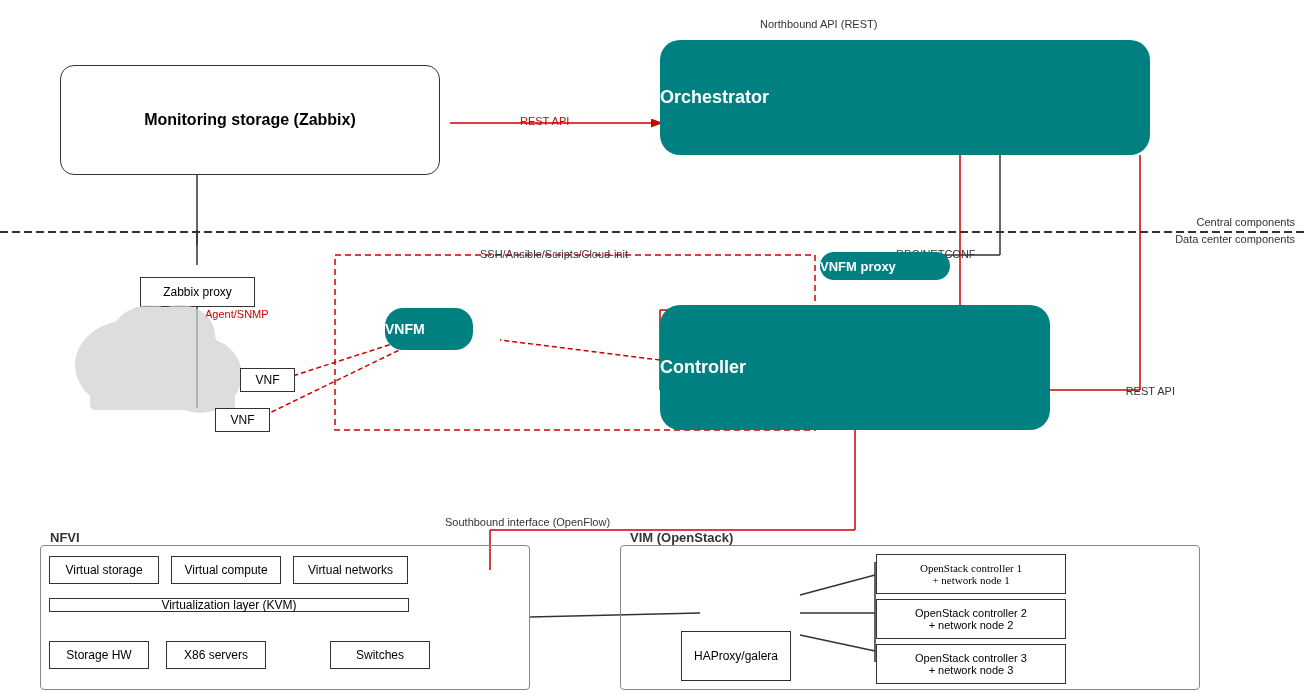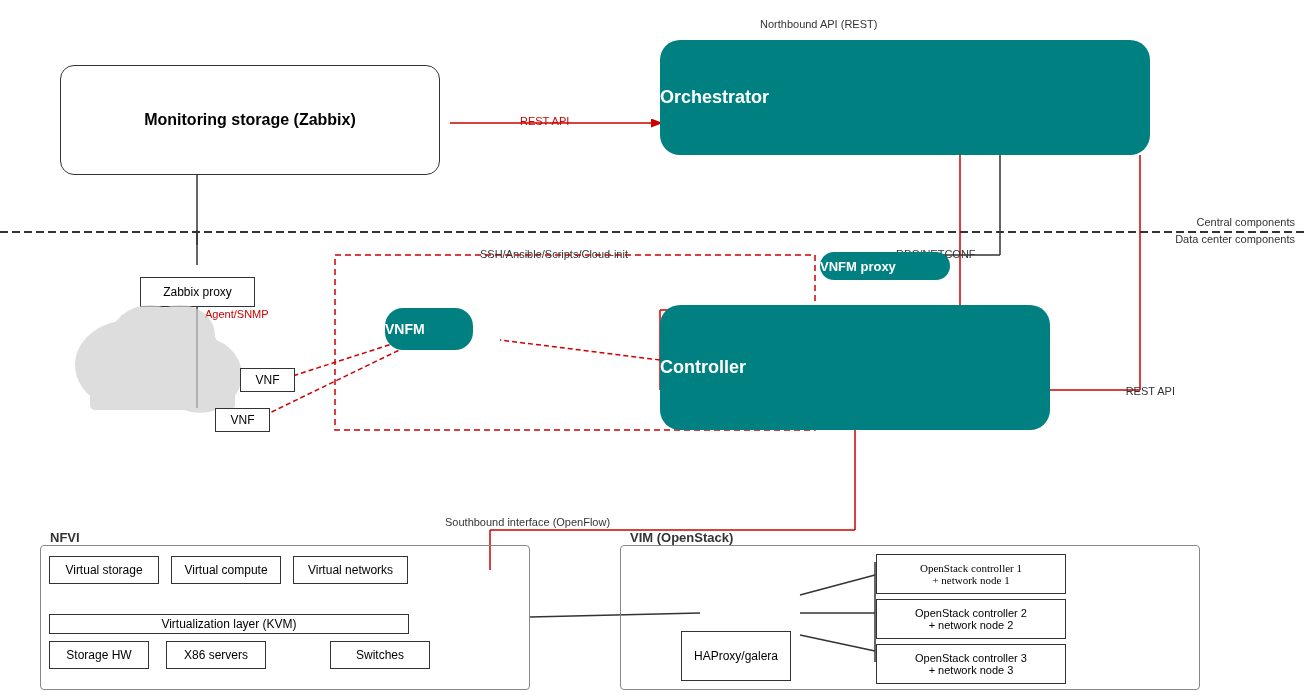--- a/index.html
+++ b/index.html
@@ -220,21 +220,21 @@
     </div>
 
     <div class="white-box" style="position:absolute; left:130px; top:10px; width:110px; height:28px;">
       <span>Virtual compute</span>
     </div>
 
     <div class="white-box" style="position:absolute; left:252px; top:10px; width:115px; height:28px;">
       <span>Virtual networks</span>
     </div>
 
-    <div class="white-box" style="position:absolute; left:8px; top:68px; width:360px; height:20px;">
+    <div class="white-box" style="position:absolute; left:8px; top:52px; width:360px; height:14px;">
       <span>Virtualization layer (KVM)</span>
     </div>
 
     <div class="white-box" style="position:absolute; left:8px; top:95px; width:100px; height:28px;">
       <span>Storage HW</span>
     </div>
 
     <div class="white-box" style="position:absolute; left:125px; top:95px; width:100px; height:28px;">
       <span>X86 servers</span>
     </div>

